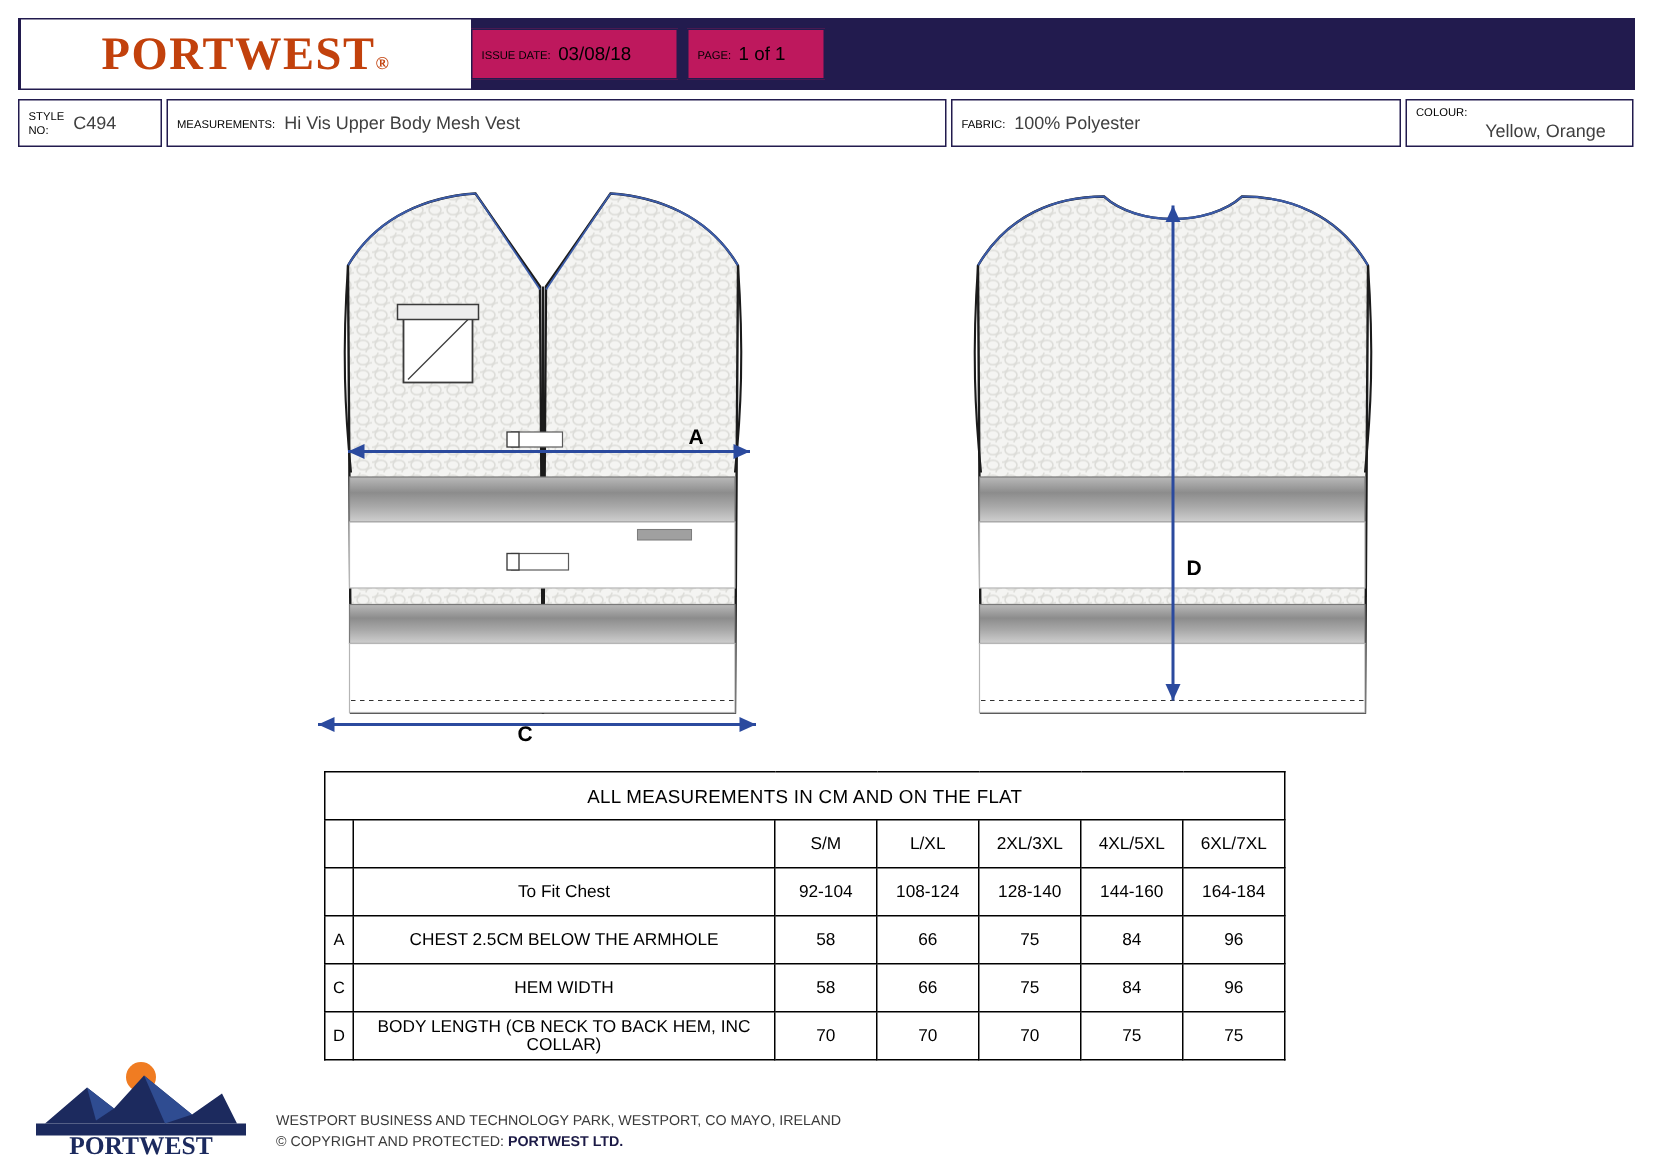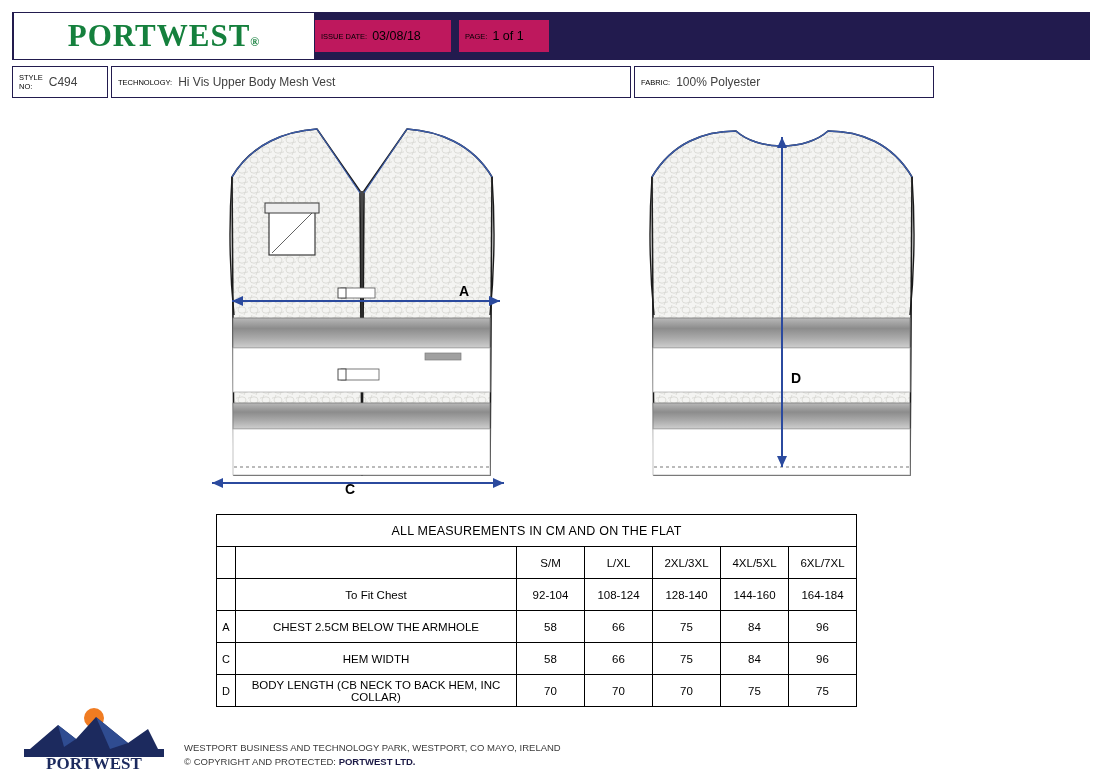--- a/index.html
+++ b/index.html
@@ -41,21 +41,21 @@
     display: flex;
     align-items: center;
     justify-content: center;
     margin-left: 1px;
   }
   .brand-text {
     font-family: "Liberation Serif", serif;
     font-size: 31px;
     font-weight: bold;
     letter-spacing: 1px;
-    color: #15803d;
+    color: #c2410c;
   }
   .brand-text .reg {
     font-size: 12px;
     vertical-align: baseline;
   }
   .doc-title {
     flex: 1;
     text-align: center;
     color: #f07c22;
     font-size: 21px;
@@ -214,26 +214,30 @@
     </div>
   </div>
 
   <div class="info-row">
     <div class="info-cell cell-style">
       <span class="info-label">STYLE
 NO:</span>
       <span class="info-value">C494</span>
     </div>
     <div class="info-cell cell-desc">
-      <span class="info-label">TECHNOLOGY:</span>
+      <span class="info-label">MEASUREMENTS:</span>
       <span class="info-value">Hi Vis Upper Body Mesh Vest</span>
     </div>
     <div class="info-cell cell-fabric">
       <span class="info-label">FABRIC:</span>
       <span class="info-value">100% Polyester</span>
+    </div>
+    <div class="info-cell cell-colour">
+      <span class="info-label">COLOUR:</span>
+      <span class="info-value">Yellow, Orange</span>
     </div>
   </div>
 
   <div class="drawings">
 
     <svg class="vest-wrap vest-front" width="320" height="380" viewBox="0 0 320 380">
       <defs>
         <pattern id="meshpat" width="12" height="10" patternUnits="userSpaceOnUse">
           <rect width="12" height="10" fill="#f4f4f2"></rect>
           <ellipse cx="6" cy="5" rx="4" ry="3.2" fill="none" stroke="#dcdcd8" stroke-width="1"></ellipse>

